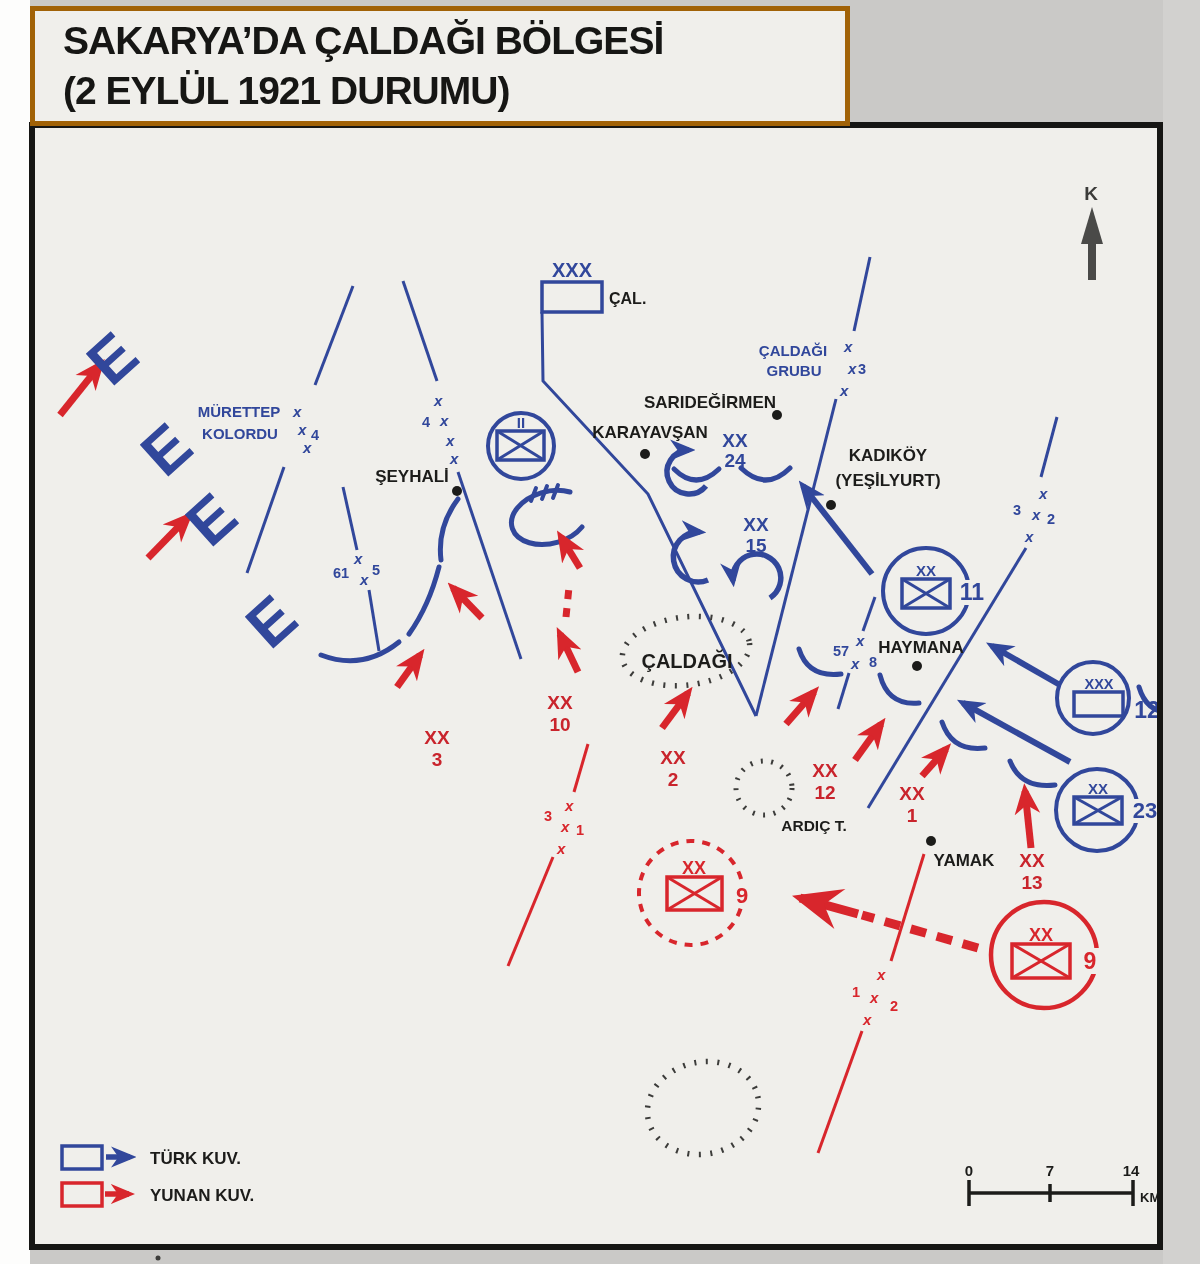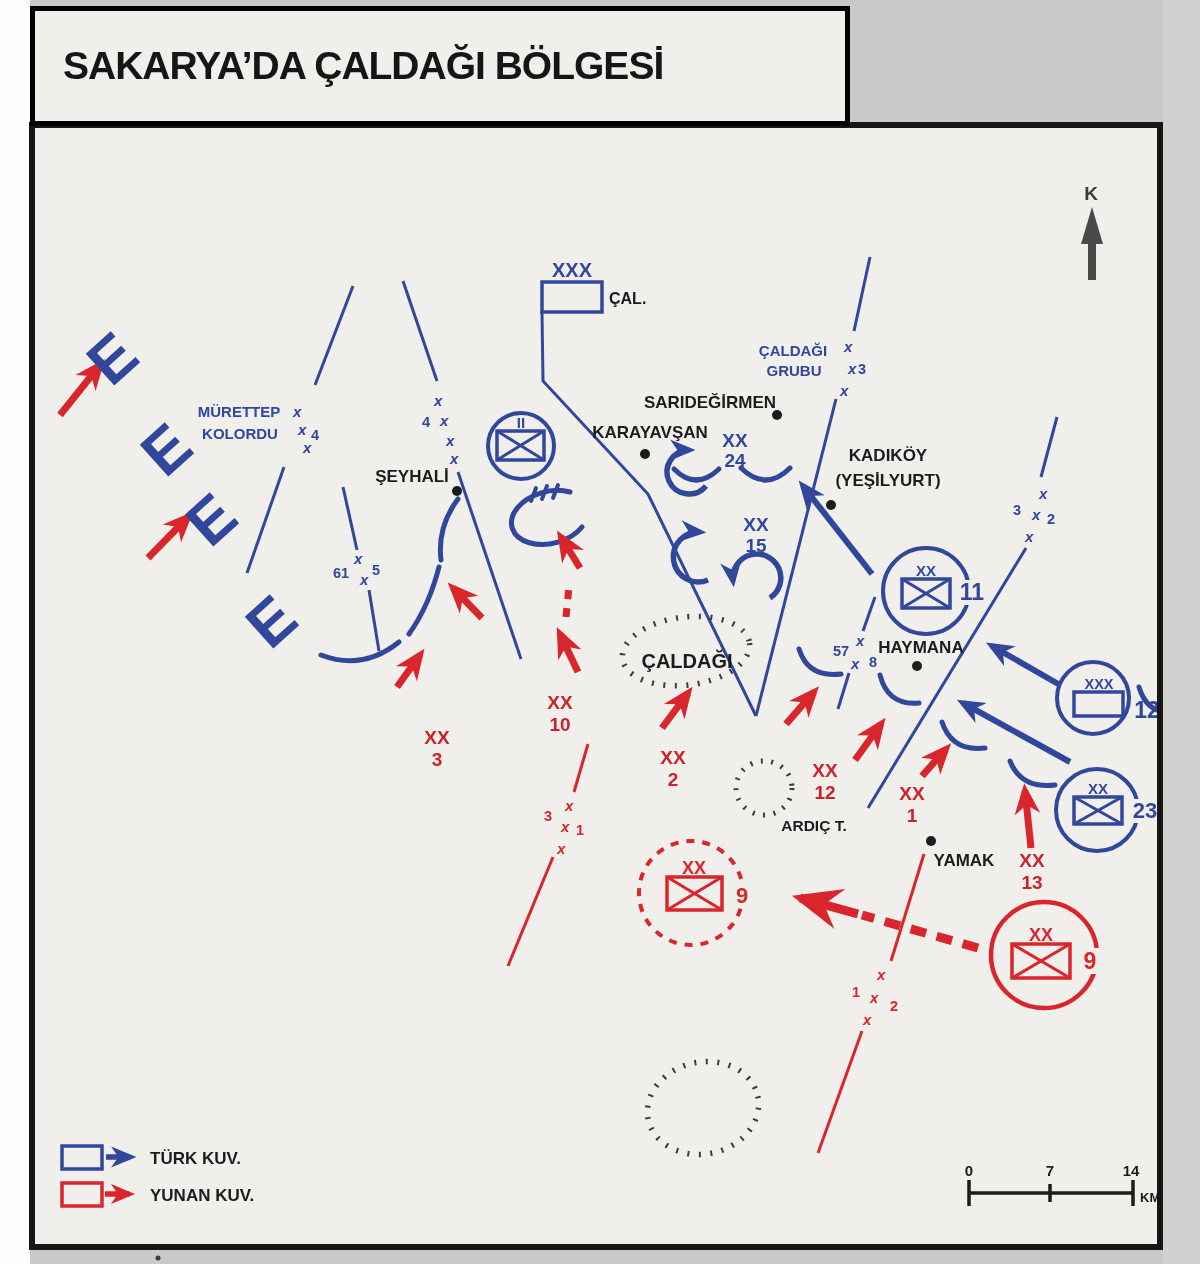--- a/index.html
+++ b/index.html
@@ -6,21 +6,21 @@
   body{
     width:1200px;height:1264px;position:relative;overflow:hidden;
     background:#cac9c7;
     font-family:"Liberation Sans", sans-serif;
   }
   .white-strip{position:absolute;left:0;top:0;width:30px;height:1264px;background:#fdfdfc;z-index:0;}
   .map-svg{position:absolute;left:0;top:0;z-index:1;}
   .right-strip{position:absolute;left:1163px;top:0;width:37px;height:1264px;background:#d2d1cf;z-index:2;}
   .frame{position:absolute;left:29px;top:122px;width:1122px;height:1116px;border:6px solid #161614;z-index:3;pointer-events:none;}
   .title-box{
-    position:absolute;left:30px;top:6px;width:782px;height:110px;border:5px solid #000000;
+    position:absolute;left:30px;top:6px;width:782px;height:110px;border:5px solid #a16207;
     background:#f0efeb;z-index:4;display:flex;flex-direction:column;justify-content:center;
     padding-left:28px;box-sizing:content-box;
   }
   .title-box .t1,.title-box .t2{
     font-size:39px;font-weight:bold;color:#161614;letter-spacing:-1px;line-height:50px;
   }
   text{font-family:"Liberation Sans", sans-serif;}
   .place{font-size:17px;font-weight:bold;fill:#1c1c1a;}
   .blueform{font-size:15px;font-weight:bold;fill:#31479b;}
   .bstack{font-size:19px;font-weight:bold;fill:#31479b;}
@@ -316,13 +316,14 @@
   </g>
 
   <circle cx="158" cy="1258" r="2.5" fill="#3c3c3a"></circle>
 </svg>
 
 <div class="right-strip"></div>
 <div class="frame"></div>
 
 <div class="title-box">
   <div class="t1">SAKARYA’DA ÇALDAĞI BÖLGESİ</div>
+  <div class="t2">(2 EYLÜL 1921 DURUMU)</div>
 </div>
 
 </body></html>

